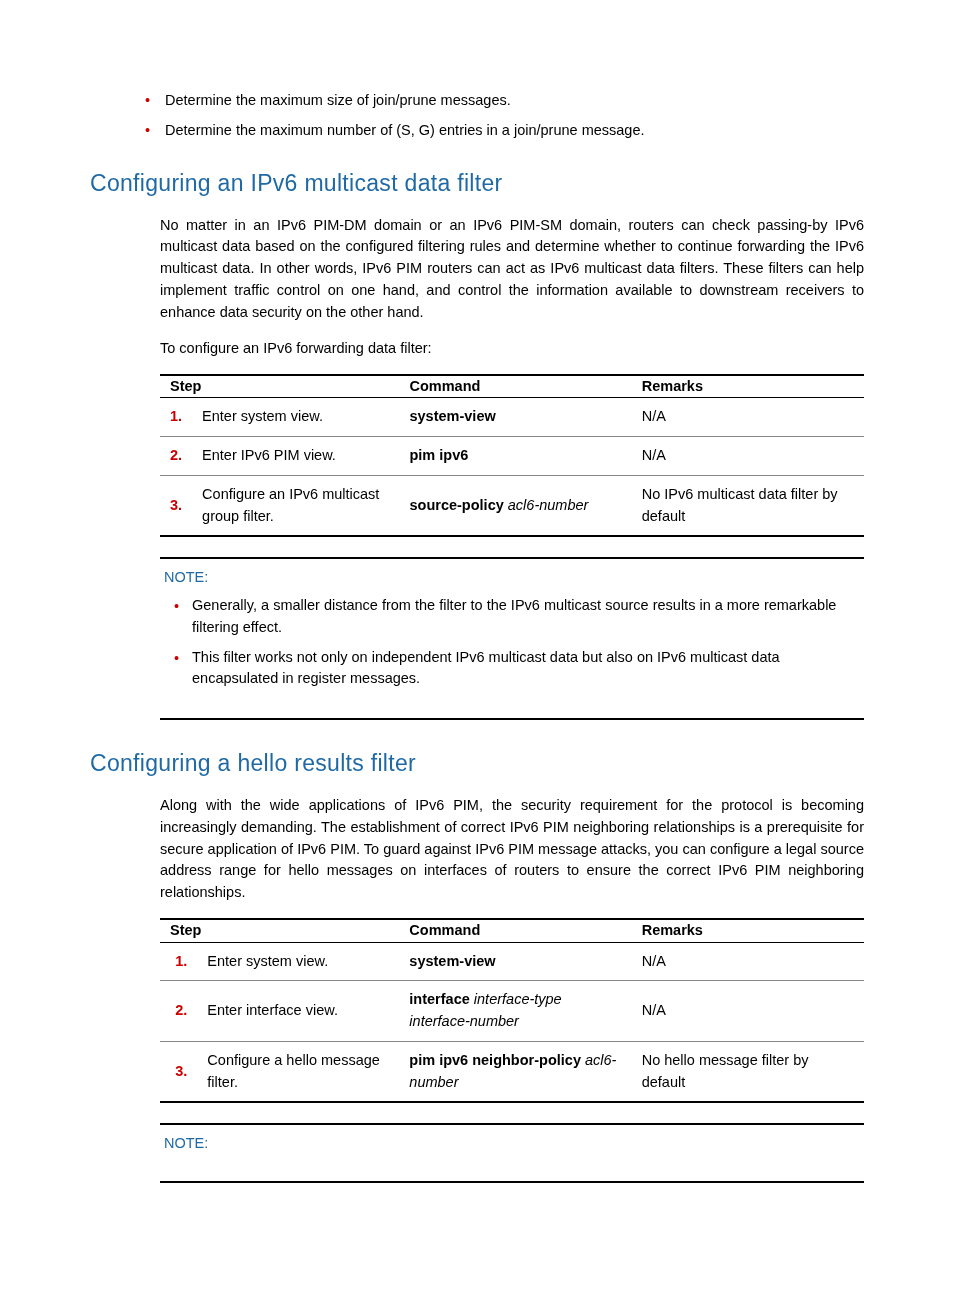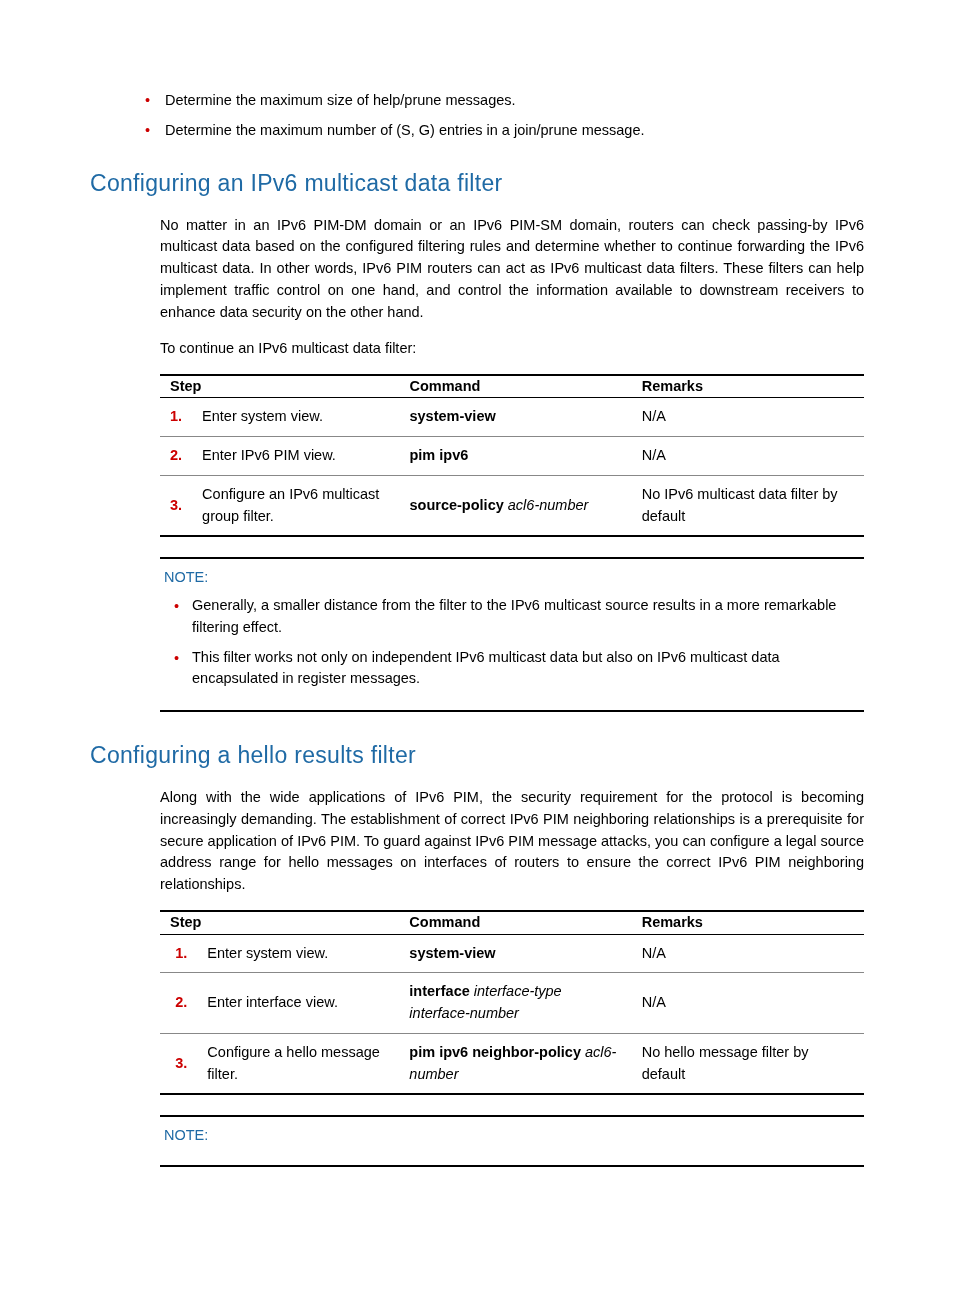--- a/index.html
+++ b/index.html
@@ -75,21 +75,21 @@
     text-align: right;
     padding-right: 6px;
     width: 22px;
   }
   .cmd-bold { font-weight: bold; }
   .cmd-italic { font-style: italic; }
   .note-box {
     margin-left: 70px;
     border-top: 2px solid #000;
     border-bottom: 2px solid #000;
-    padding: 8px 0 12px 0;
+    padding: 8px 0 20px 0;
     margin-bottom: 26px;
   }
   .note-label {
     color: #1f6aa5;
     font-weight: normal;
     margin-bottom: 6px;
     margin-left: 4px;
   }
   .note-list {
     margin: 0;
@@ -114,28 +114,28 @@
   .col-step { width: 34%; }
   .col-cmd  { width: 33%; }
   .col-rem  { width: 33%; }
 </style>
 </head>
 <body>
 
 <div class="page">
 
   <ul class="intro-list">
-    <li>Determine the maximum size of help/prune messages.</li>
+    <li>Determine the maximum size of join/prune messages.</li>
     <li>Determine the maximum number of (S, G) entries in a join/prune message.</li>
   </ul>
 
   <h1 class="section">Configuring an IPv6 multicast data filter</h1>
 
   <p class="bodytext">No matter in an IPv6 PIM-DM domain or an IPv6 PIM-SM domain, routers can check passing-by IPv6 multicast data based on the configured filtering rules and determine whether to continue forwarding the IPv6 multicast data. In other words, IPv6 PIM routers can act as IPv6 multicast data filters. These filters can help implement traffic control on one hand, and control the information available to downstream receivers to enhance data security on the other hand.</p>
-  <p class="bodytext" style="text-align:left;">To continue an IPv6 multicast data filter:</p>
+  <p class="bodytext" style="text-align:left;">To configure an IPv6 forwarding data filter:</p>
 
   <table class="steps">
     <thead>
       <tr>
         <th class="col-step" colspan="2">Step</th>
         <th class="col-cmd">Command</th>
         <th class="col-rem">Remarks</th>
       </tr>
     </thead>
     <tbody>

